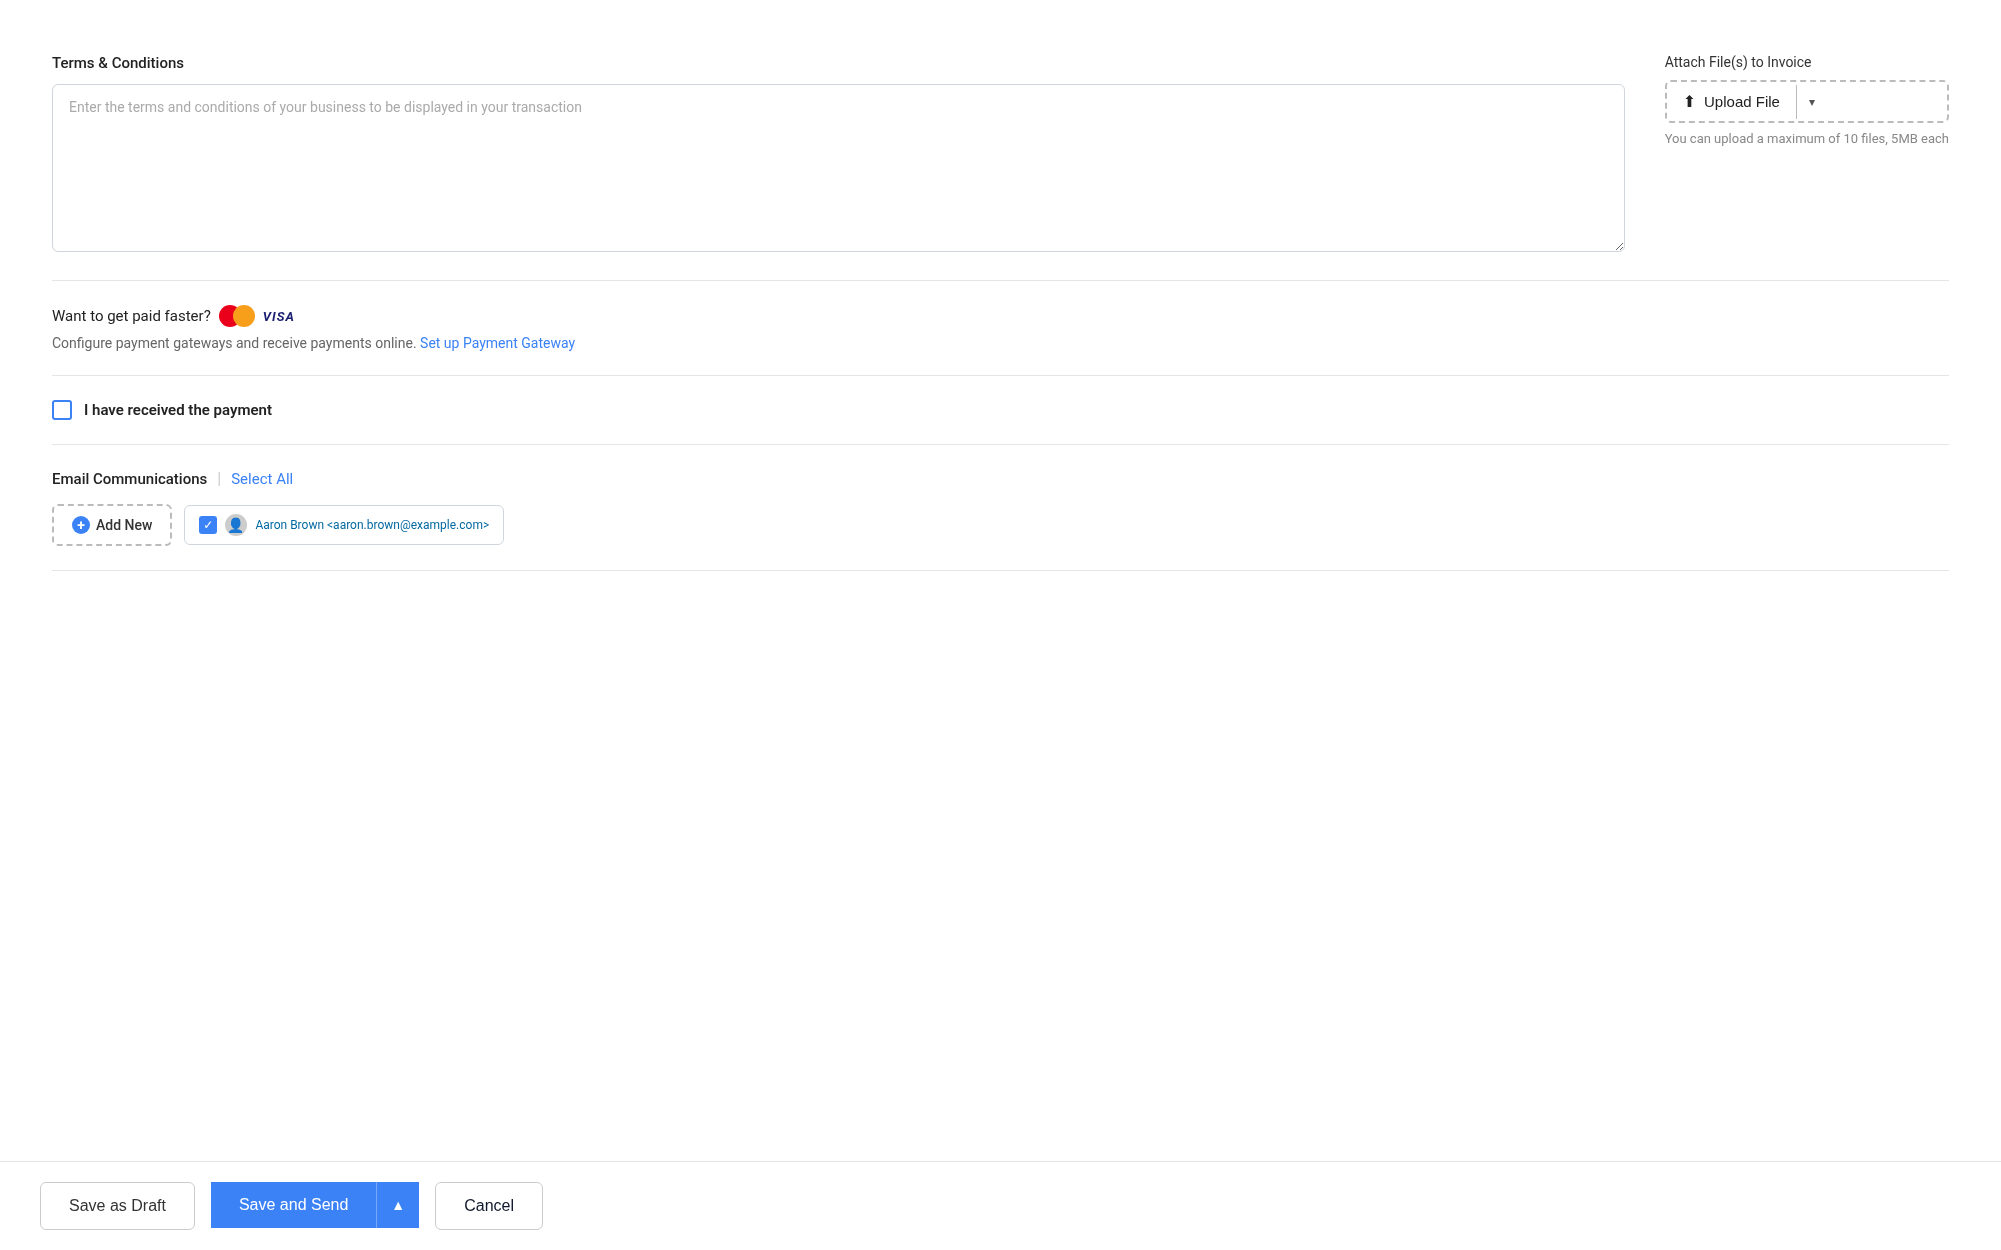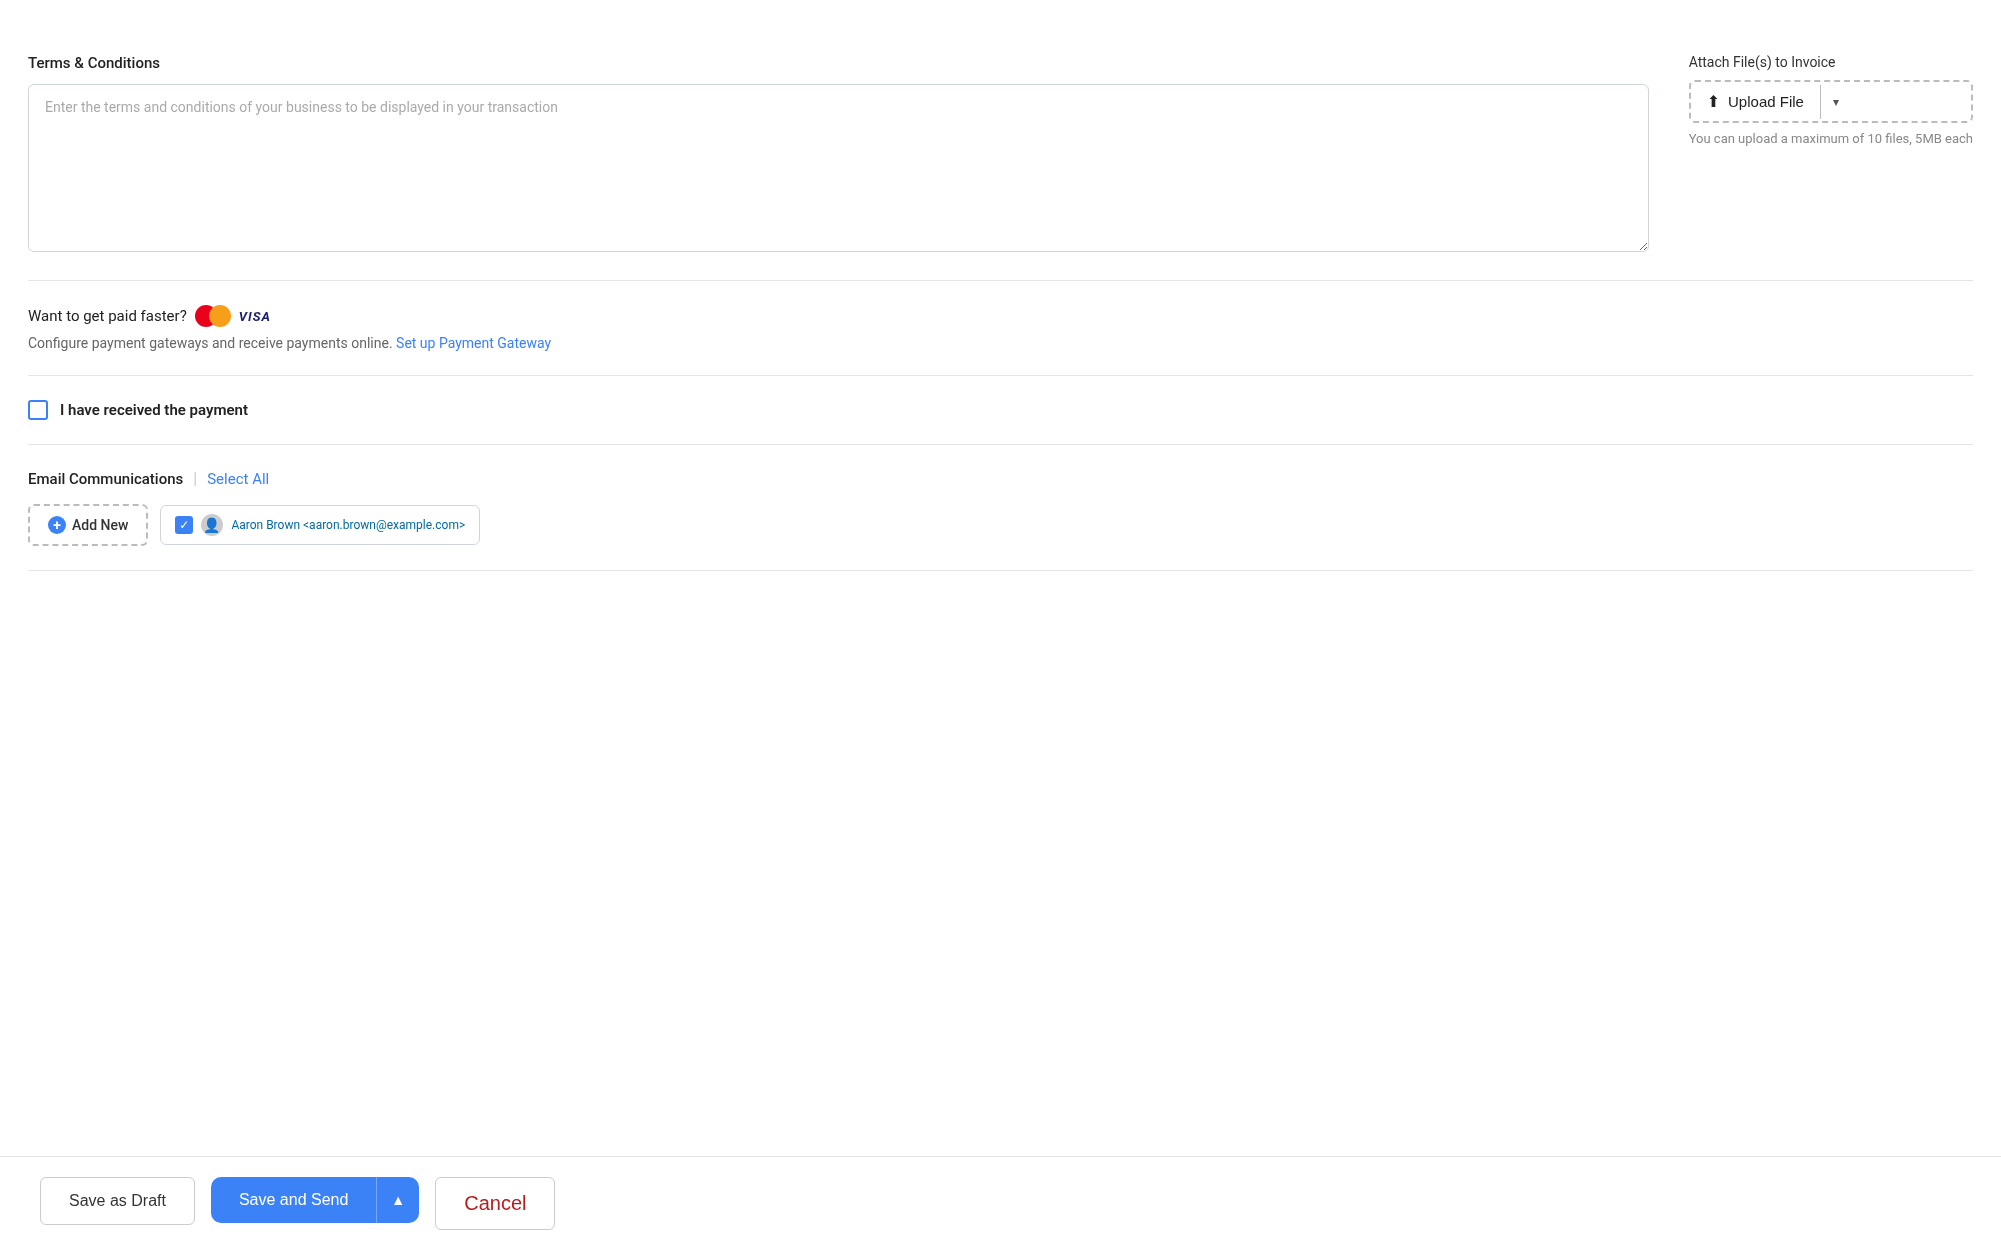--- a/index.html
+++ b/index.html
@@ -10,21 +10,21 @@
       font-size: 15px;
     }
     .page-wrapper {
       background: #fff;
       min-height: 1250px;
       display: flex;
       flex-direction: column;
     }
     .main-content {
       flex: 1;
-      padding: 30px 28px;
+      padding: 30px 52px;
     }
     
     .section {
       padding: 24px 0;
       border-bottom: 1px solid #e5e5e5;
     }
     .section-label {
       font-size: 15px;
       font-weight: 500;
       color: #222;
@@ -308,21 +308,21 @@
       font-weight: 500;
       color: #333;
       background: #fff;
       border: 1px solid #ccc;
       border-radius: 6px;
       cursor: pointer;
     }
     .btn-save-send-group {
       display: flex;
       align-items: stretch;
-      border-radius: 10px;
+      border-radius: 0;
       overflow: hidden;
     }
     .btn-save-send {
       padding: 14px 28px;
       font-size: 16px;
       font-weight: 500;
       color: #fff;
       background: #3b82f6;
       border: none;
       cursor: pointer;
@@ -331,23 +331,23 @@
     .btn-save-send-chevron {
       padding: 14px 14px;
       font-size: 14px;
       color: #fff;
       background: #3b82f6;
       border: none;
       cursor: pointer;
     }
     .btn-cancel {
       padding: 14px 28px;
-      font-size: 20px;
-      font-weight: 500;
-      color: #b91c1c;
+      font-size: 16px;
+      font-weight: 500;
+      color: #0f172a;
       background: #fff;
       border: 1px solid #ccc;
       border-radius: 6px;
       cursor: pointer;
     }
   </style>
 </head>
 <body>
 
 <div class="page-wrapper">

